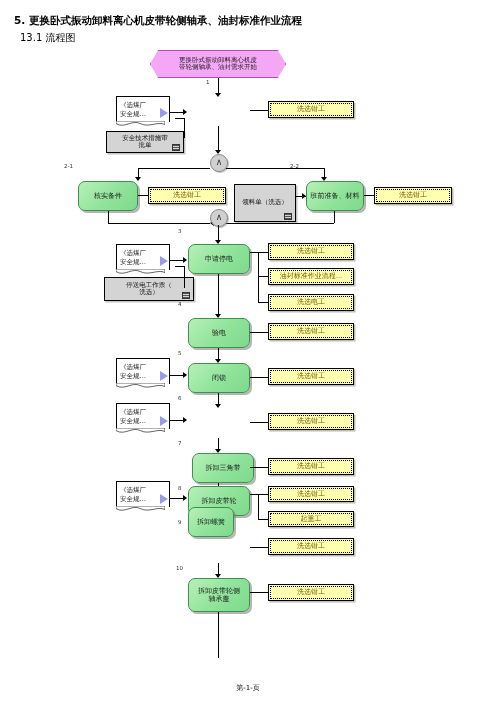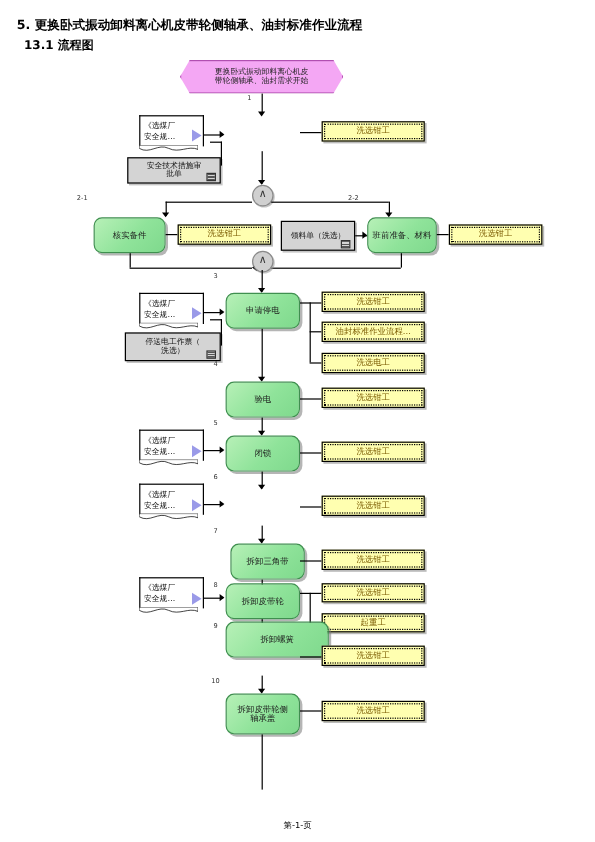--- a/index.html
+++ b/index.html
@@ -5,21 +5,21 @@
   html,body{margin:0;padding:0;}
   body{
     width:496px;height:702px;background:#ffffff;
     font-family:"DejaVu Sans","Liberation Sans",sans-serif;
     color:#000;position:relative;overflow:hidden;
   }
   .page{position:relative;width:496px;height:702px;}
 
   
   .h1{position:absolute;left:14px;top:14px;font-size:10.5px;font-weight:bold;letter-spacing:0px;white-space:nowrap;}
-  .h2{position:absolute;left:20px;top:31px;font-size:10px;font-weight:bold;white-space:nowrap;}
+  .h2{position:absolute;left:20px;top:31px;font-size:10px;font-weight:normal;white-space:nowrap;}
 
   
   .node{position:absolute;box-sizing:border-box;display:flex;align-items:center;justify-content:center;text-align:center;line-height:1.15;}
 
   
   .proc{
     background:linear-gradient(135deg,#b7f0b7 0%,#8fe39a 55%,#7fd98d 100%);
     border:1px solid #3f8f4f;border-radius:7px;
     font-size:7px;color:#1d1d1d;
     box-shadow:2px 2px 0 rgba(120,120,120,.55);
@@ -140,21 +140,21 @@
   <div class="tag" style="left:290px;top:163px;">2-2</div>
 
   <div class="node proc" style="left:78px;top:181px;width:60px;height:30px;">
     <span>核实备件</span>
   </div>
   <div class="ln hl" style="left:138px;top:195px;width:10px;"></div>
   <div class="node role" style="left:148px;top:187px;width:78px;height:17px;">
     <span>洗选钳工</span>
   </div>
 
-  <div class="node greybox" style="left:234px;top:184px;width:62px;height:25px;">
+  <div class="node greybox" style="left:234px;top:184px;width:62px;height:38px;">
     <span class="l">领料单（洗选）</span>
     <span class="stamp"></span>
   </div>
   <div class="ln hl" style="left:296px;top:196px;width:10px;"></div>
   <div class="arrow arr" style="left:302px;top:193px;"></div>
 
   <div class="node proc" style="left:306px;top:181px;width:58px;height:30px;flex-direction:column;">
     <span>班前准备、材料</span>
   </div>
   <div class="ln hl" style="left:364px;top:195px;width:10px;"></div>
@@ -198,21 +198,21 @@
     <span class="l">《选煤厂</span>
     <span class="l">安全规…</span>
     <svg class="wave" viewBox="0 0 56 8" preserveAspectRatio="none">
       <path d="M0,0 L0,3 C10,9 18,-2 28,3 C38,8 47,0 56,4 L56,0 Z" fill="#fff" stroke="#000" stroke-width="0.7"></path>
     </svg>
   </div>
   <div class="tri" style="left:160px;top:256px;"></div>
   <div class="ln hl" style="left:170px;top:260px;width:16px;"></div>
   <div class="arrow arr" style="left:183px;top:257px;"></div>
 
-  <div class="node greybox" style="left:104px;top:277px;width:80px;height:24px;">
+  <div class="node greybox" style="left:104px;top:277px;width:90px;height:24px;">
     <span class="l">停送电工作票（</span>
     <span class="l">洗选）</span>
     <span class="stamp"></span>
   </div>
   <div class="ln vl" style="left:184px;top:266px;height:22px;"></div>
   <div class="ln hl" style="left:175px;top:266px;width:10px;"></div>
 
   <div class="ln vl" style="left:218px;top:274px;height:43px;"></div>
   <div class="arrow ard" style="left:215px;top:314px;"></div>
   <div class="num" style="left:178px;top:301px;">4</div>
@@ -305,21 +305,21 @@
     </svg>
   </div>
   <div class="tri" style="left:160px;top:494px;"></div>
   <div class="ln hl" style="left:170px;top:498px;width:16px;"></div>
   <div class="arrow arr" style="left:183px;top:495px;"></div>
 
   <div class="ln vl" style="left:218px;top:516px;height:16px;"></div>
   <div class="arrow ard" style="left:215px;top:529px;"></div>
   <div class="num" style="left:178px;top:519px;">9</div>
 
-  <div class="node proc" style="left:188px;top:518px;width:86px;height:30px;">
+  <div class="node proc" style="left:188px;top:507px;width:46px;height:30px;">
     <span>拆卸螺簧</span>
   </div>
   <div class="ln hl" style="left:250px;top:547px;width:18px;"></div>
   <div class="node role" style="left:268px;top:538px;width:86px;height:17px;">
     <span>洗选钳工</span>
   </div>
 
   <div class="ln vl" style="left:218px;top:563px;height:14px;"></div>
   <div class="arrow ard" style="left:215px;top:574px;"></div>
   <div class="num" style="left:176px;top:565px;">10</div>

